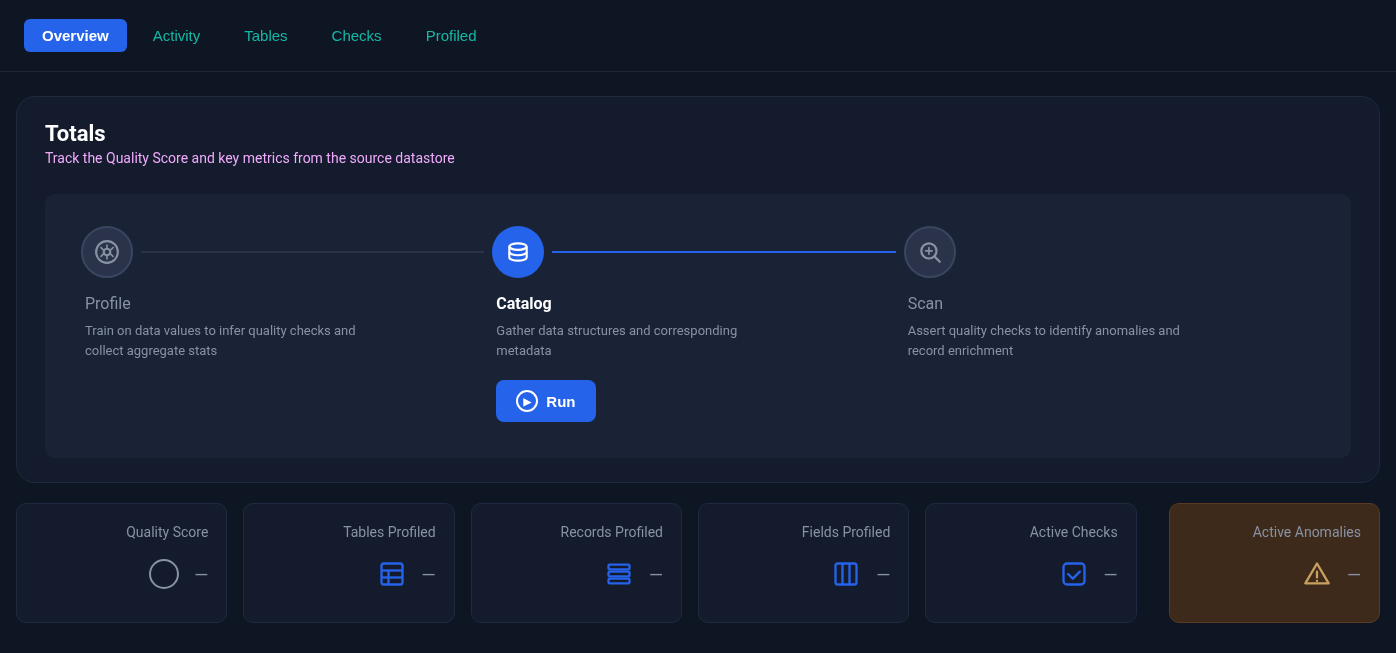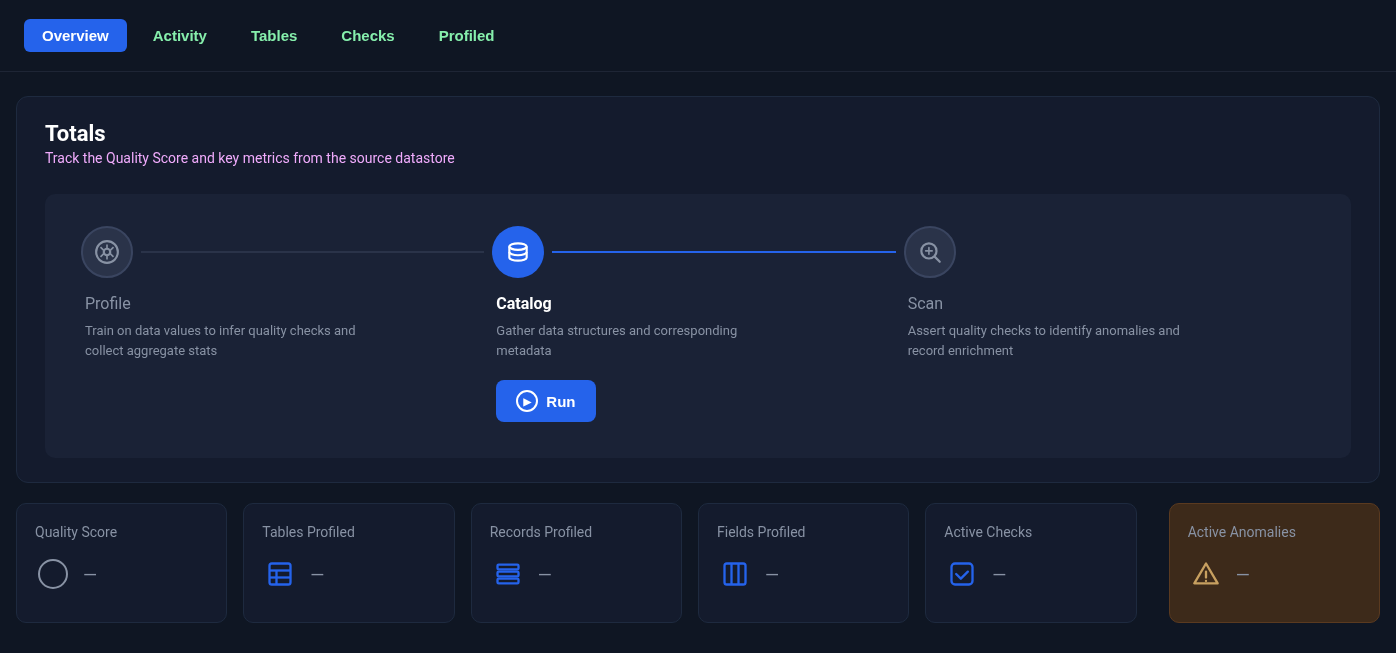--- a/index.html
+++ b/index.html
@@ -23,40 +23,40 @@
       height: 72px;
     }
 
     .nav-btn {
       padding: 8px 18px;
       border-radius: 6px;
       font-size: 15px;
       cursor: pointer;
       border: none;
       background: transparent;
-      color: #86efac;
-      font-weight: 700;
+      color: #14b8a6;
+      font-weight: 400;
     }
 
     .nav-btn.active {
       background-color: #2563eb;
       color: #ffffff;
       font-weight: 600;
     }
 
     
     .main-content {
       padding: 24px 16px;
     }
 
     
     .totals-card {
       background-color: #141b2d;
       border: 1px solid #1e2a3f;
-      border-radius: 12px;
+      border-radius: 19px;
       padding: 24px 28px;
       margin-bottom: 20px;
     }
 
     .totals-title {
       font-size: 22px;
       font-weight: 700;
       color: #ffffff;
       margin-bottom: 4px;
     }
@@ -185,20 +185,21 @@
     .metric-card {
       flex: 1;
       background-color: #141b2d;
       border: 1px solid #1e2a3f;
       border-radius: 10px;
       padding: 20px 18px;
       display: flex;
       flex-direction: column;
       gap: 16px;
       min-height: 120px;
+      align-items: flex-end;
     }
 
     .metric-card.anomalies {
       background-color: #3d2a1a;
       border-color: #5a3a20;
       margin-left: 16px;
     }
 
     .metric-label {
       font-size: 14px;

